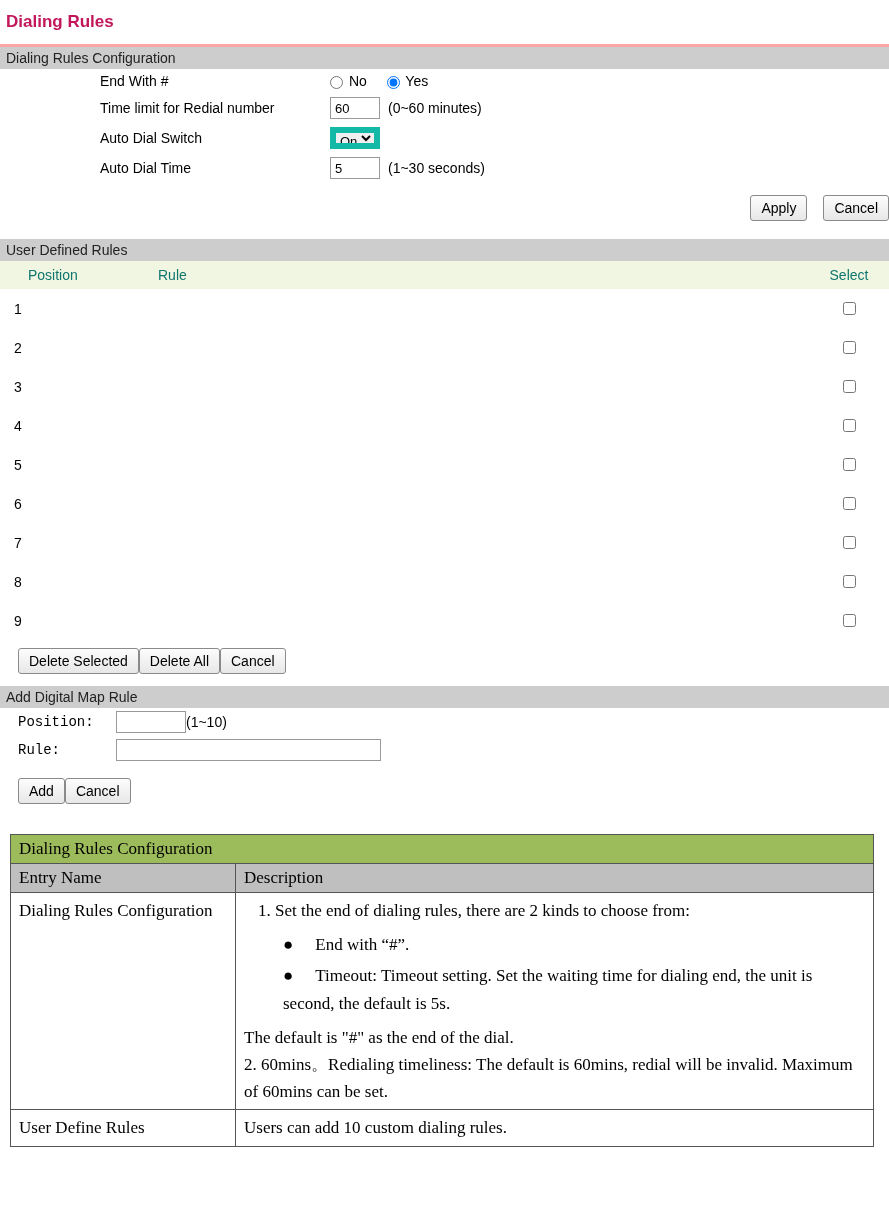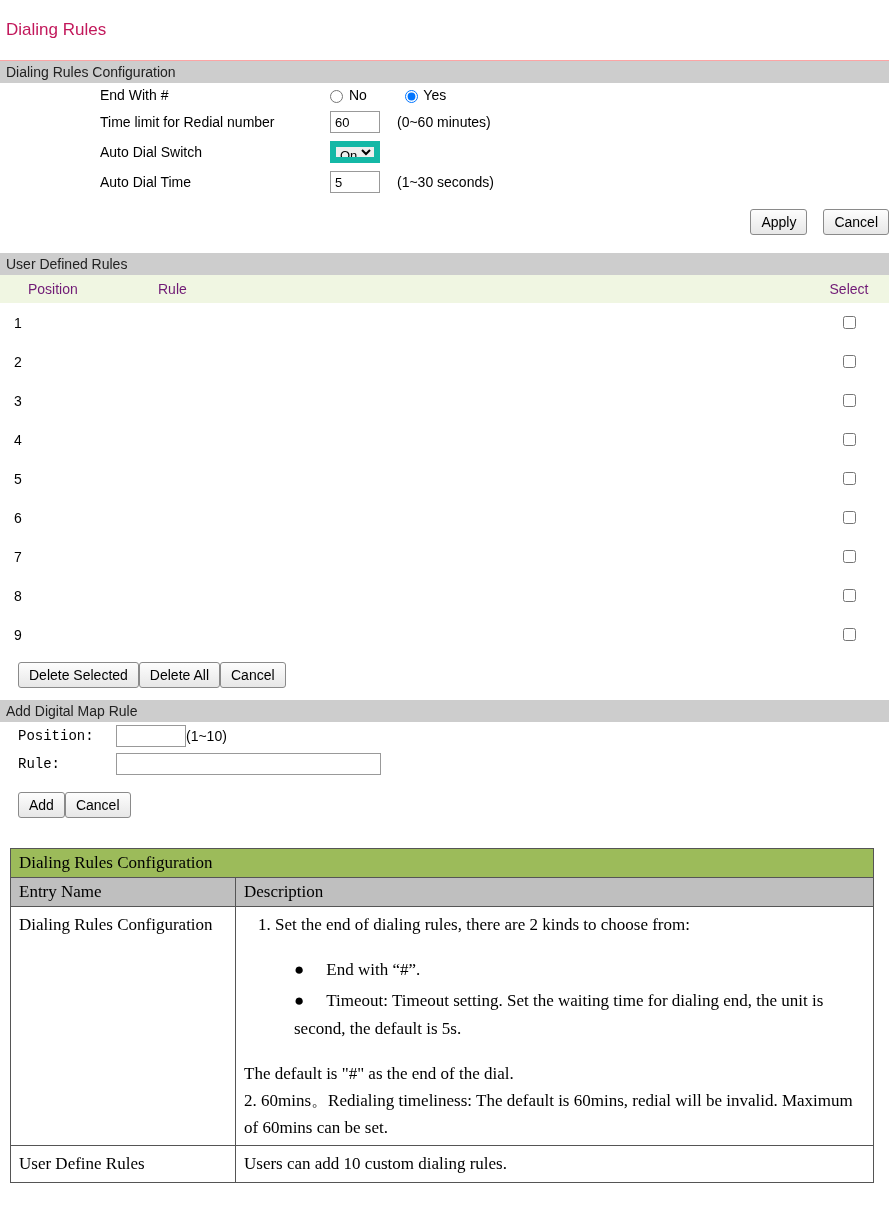--- a/index.html
+++ b/index.html
@@ -6,44 +6,44 @@
   body {
     margin: 0;
     padding: 0;
     font-family: Arial, sans-serif;
     font-size: 14px;
     color: #000;
     width: 889px;
   }
   .page-title {
     color: #c2185b;
-    font-weight: normal;
+    font-weight: bold;
     font-size: 17px;
-    padding: 20px 6px;
-    border-bottom: 1px solid #fca5a5;
+    padding: 12px 6px;
+    border-bottom: 3px solid #fca5a5;
   }
   .section-bar {
     background: #cdcdcd;
     padding: 3px 6px;
     font-size: 14px;
     color: #222;
   }
   .config-row {
     display: flex;
     align-items: center;
     padding: 4px 0 4px 100px;
     font-size: 14px;
   }
   .config-label {
     width: 230px;
   }
   .config-ctrl {
     display: flex;
     align-items: center;
-    gap: 17px;
+    gap: 8px;
   }
   input[type="radio"] { margin: 0 2px 0 0; vertical-align: middle; }
   input[type="text"].small {
     width: 50px;
     height: 22px;
     border: 1px solid #999;
     padding: 1px 4px;
     font-size: 13px;
   }
   select {
@@ -71,21 +71,21 @@
     gap: 0;
     padding: 8px 6px 12px 18px;
   }
   
   .udr-header, .udr-row {
     display: flex;
     align-items: center;
     padding: 6px 10px 6px 14px;
     font-size: 14px;
   }
-  .udr-header { background: #f0f6e2; color: #701a75; padding-left: 28px; }
+  .udr-header { background: #f0f6e2; color: #0f766e; padding-left: 28px; }
   .col-pos { width: 130px; }
   .col-rule { flex: 1; }
   .col-select { width: 60px; text-align: center; }
   .udr-row { padding-top: 10px; padding-bottom: 10px; }
   .udr-row input[type="checkbox"] { }
   
   .add-row {
     display: flex;
     align-items: center;
     padding: 3px 0 3px 18px;
@@ -122,21 +122,21 @@
     padding: 4px 8px;
     font-weight: normal;
   }
   .ht-cell {
     padding: 4px 8px;
     line-height: 1.6;
   }
   .ht-col1 { width: 225px; }
   ul.bullets {
     list-style: none;
-    margin: 16px;
+    margin: 5px;
     padding: 0 0 0 34px;
   }
   ul.bullets li::before {
     content: "●";
     margin-right: 22px;
   }
   ul.bullets li { padding: 2px 0; }
 </style>
 </head>
 <body>

